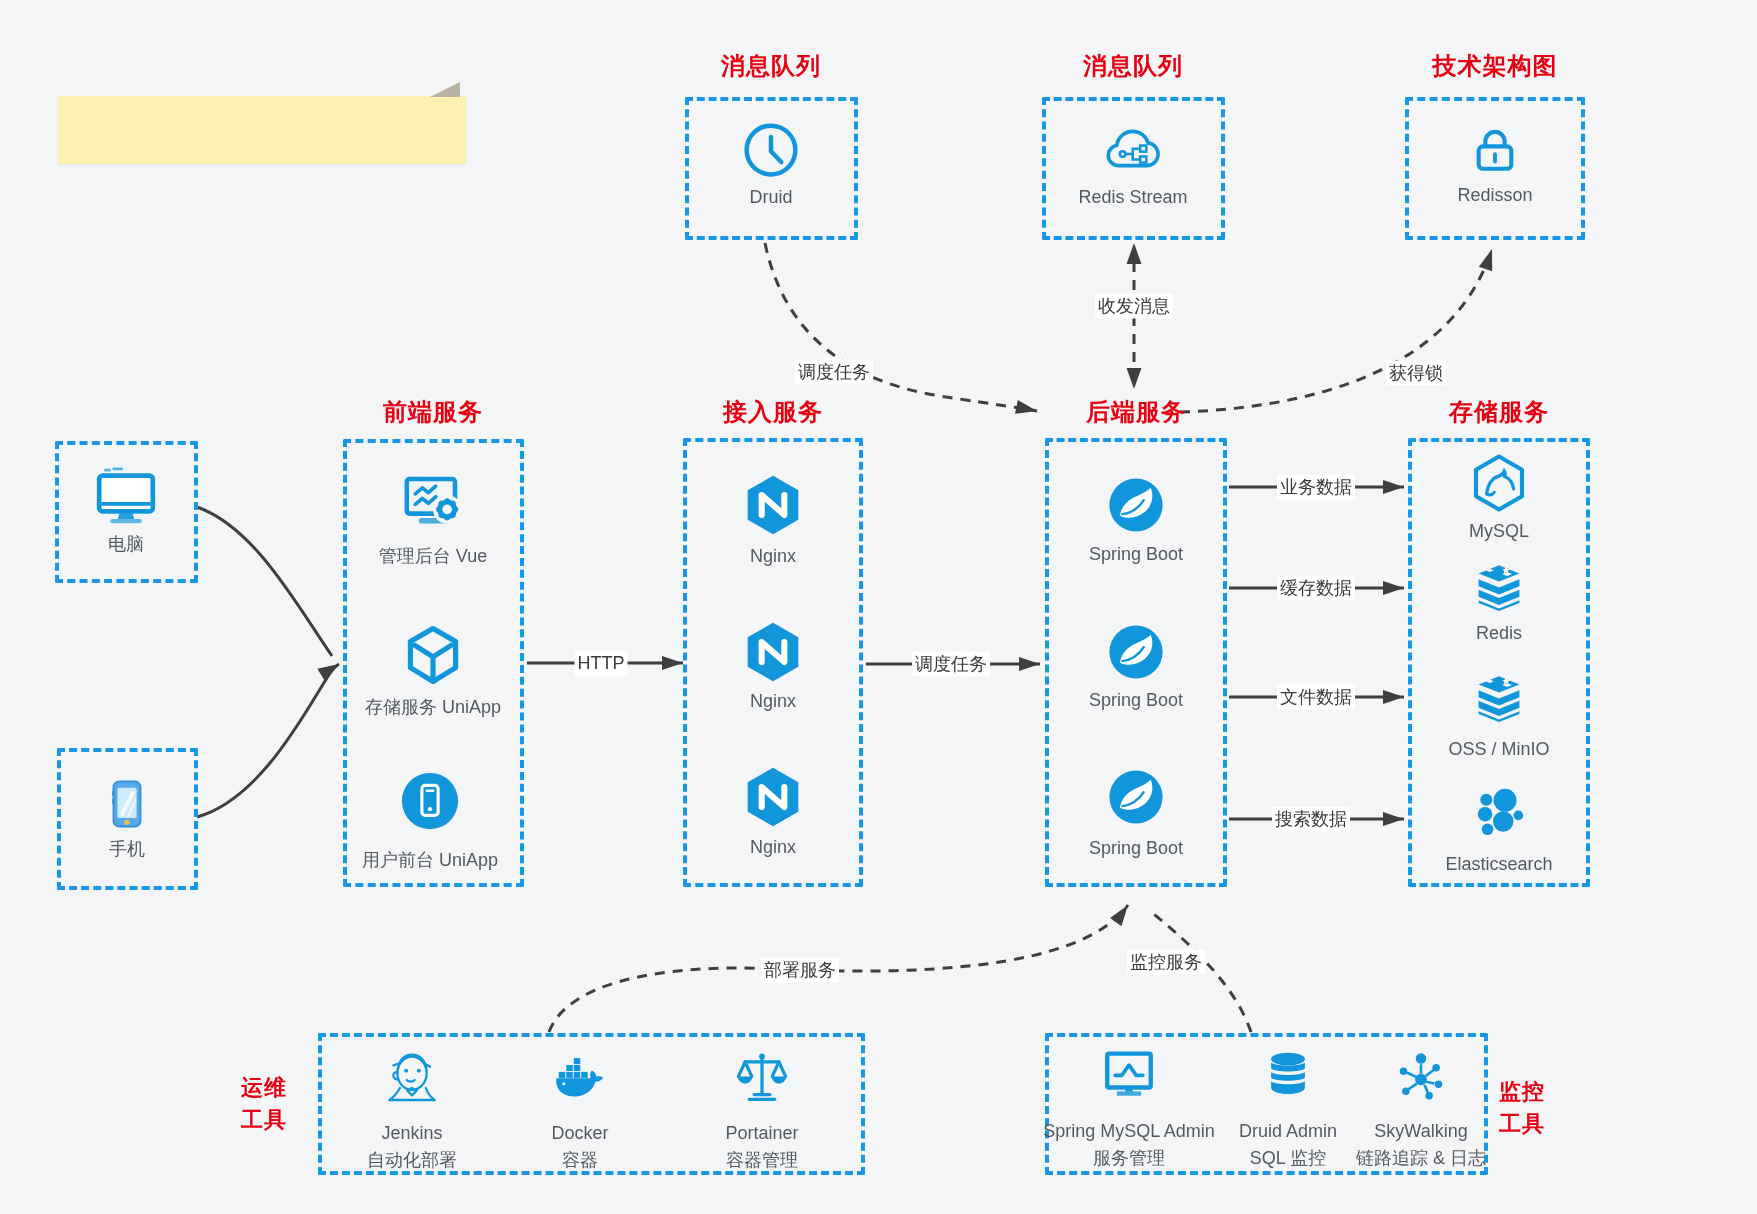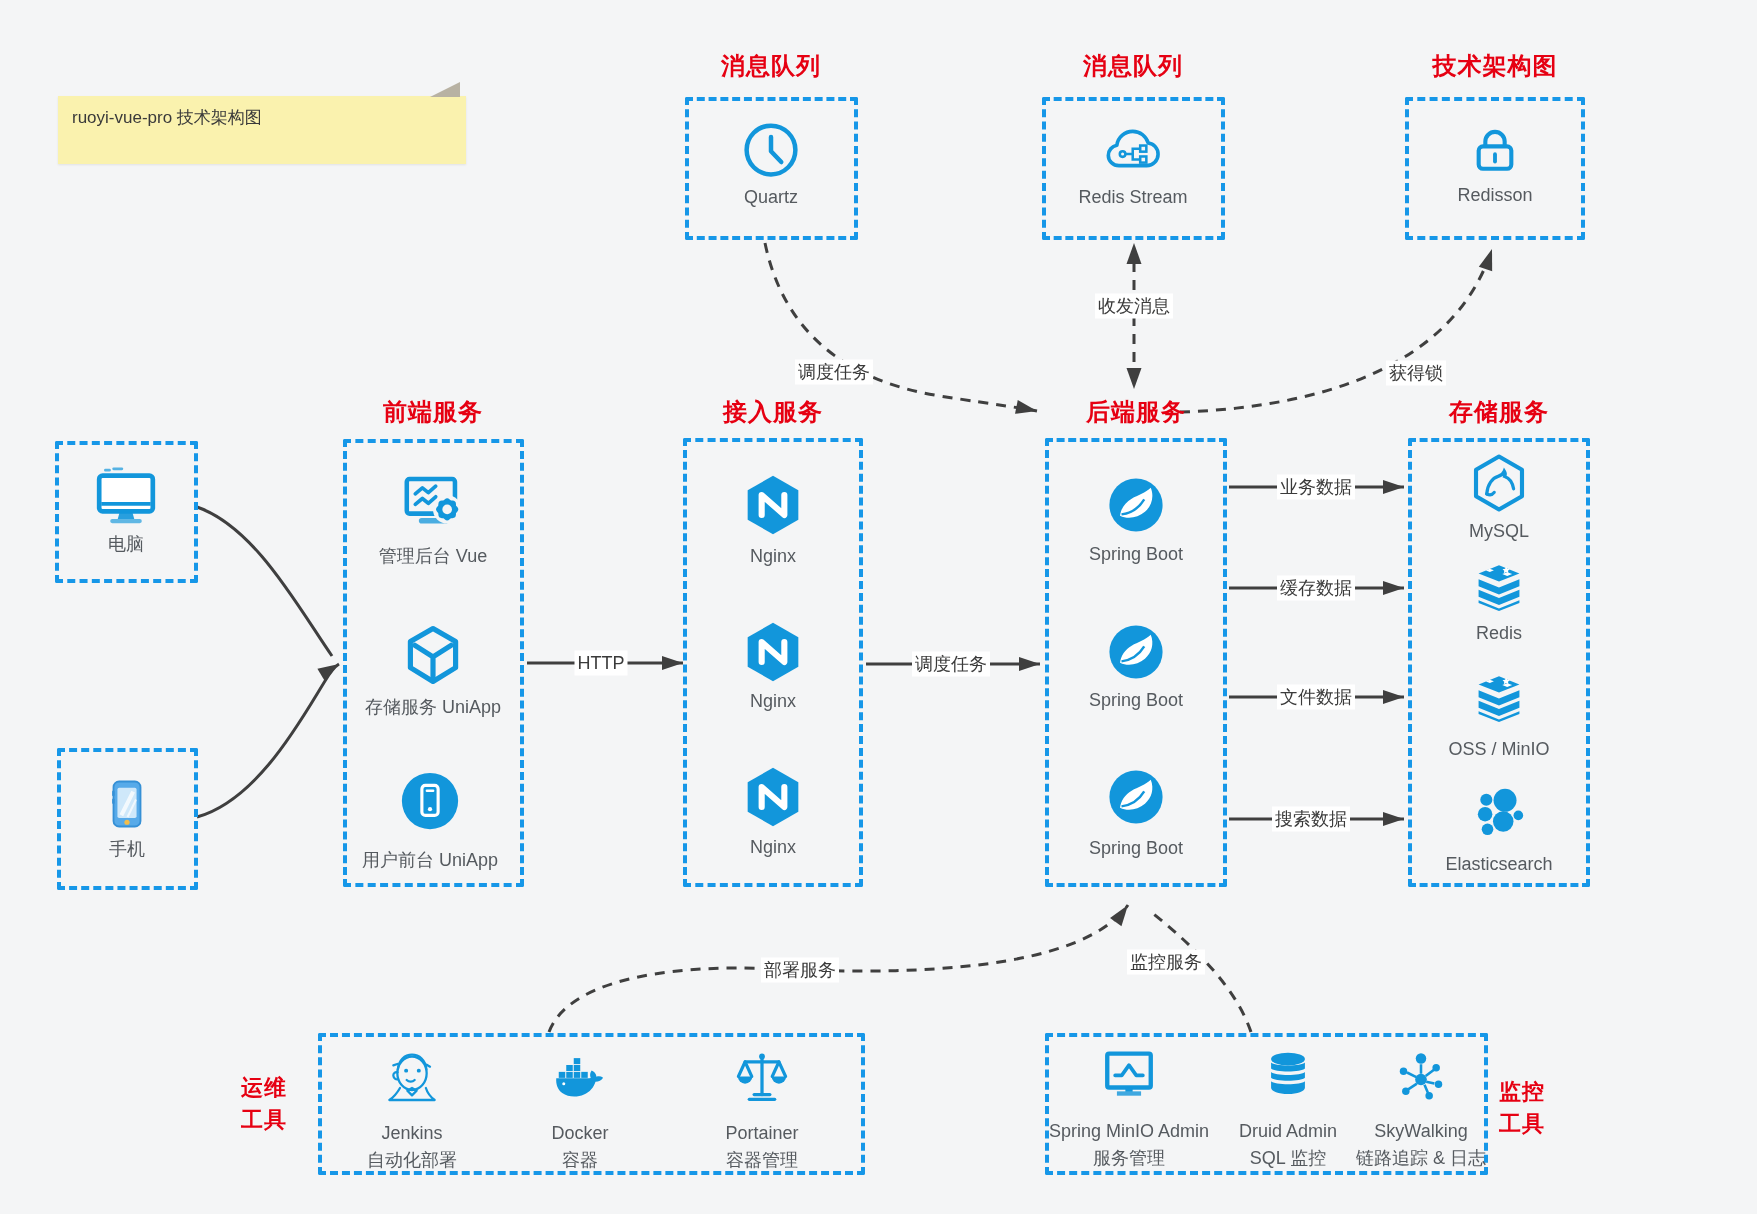--- a/index.html
+++ b/index.html
@@ -203,21 +203,20 @@
     <path class="ln dash" d="M1134 262V370"></path>
     <polygon class="ah" points="1134,243 1126.5,264 1141.5,264"></polygon>
     <polygon class="ah" points="1134,389 1126.5,368 1141.5,368"></polygon>
     <path class="ln dash" d="M1180 412C1310 408 1452 372 1492 249" marker-end="url(#ah)"></path>
     <path class="ln dash" d="M549 1032C567 984 655 963 780 969C905 975 1080 972 1128 905" marker-end="url(#ah)"></path>
     <path class="ln dash" d="M1251 1032C1236 988 1196 948 1150 911"></path>
   </svg>
 
   <div class="note">
     <div class="fold"></div>
-    <div>ruoyi-vue-pro 技术架构图</div>
   </div>
 
   <div class="gbox" style="left:685px;top:97px;width:173px;height:143px"></div>
   <div class="gbox" style="left:1042px;top:97px;width:183px;height:143px"></div>
   <div class="gbox" style="left:1405px;top:97px;width:180px;height:143px"></div>
   <div class="gbox" style="left:55px;top:441px;width:143px;height:142px"></div>
   <div class="gbox" style="left:57px;top:748px;width:141px;height:142px"></div>
   <div class="gbox" style="left:343px;top:439px;width:181px;height:448px"></div>
   <div class="gbox" style="left:683px;top:438px;width:180px;height:449px"></div>
   <div class="gbox" style="left:1045px;top:438px;width:182px;height:449px"></div>
@@ -237,21 +236,21 @@
     <div>工具</div>
   </div>
   <div class="gtitle side" style="left:1522px;top:1076px">
     <div>监控</div>
     <div>工具</div>
   </div>
 
   <span class="ic" style="left:771px;top:150px"><svg width="60" height="60" viewBox="0 0 48 48">
         <use href="#i-clock"></use>
       </svg></span>
-  <div class="nlabel" style="left:771px;top:197px">Quartz</div>
+  <div class="nlabel" style="left:771px;top:197px">Druid</div>
 
   <span class="ic" style="left:1133px;top:149px"><svg width="64" height="64" viewBox="0 0 48 48">
         <use href="#i-cloud-circuit"></use>
       </svg></span>
   <div class="nlabel" style="left:1133px;top:197px">Redis Stream</div>
 
   <span class="ic" style="left:1495px;top:150px"><svg width="58" height="58" viewBox="0 0 48 48">
         <use href="#i-padlock"></use>
       </svg></span>
   <div class="nlabel" style="left:1495px;top:195px">Redisson</div>
@@ -345,21 +344,21 @@
 
   <span class="ic" style="left:762px;top:1077px"><svg width="58" height="58" viewBox="0 0 48 48">
         <use href="#i-scales"></use>
       </svg></span>
   <div class="nlabel" style="left:762px;top:1133px">Portainer</div>
   <div class="nlabel" style="left:762px;top:1160px">容器管理</div>
 
   <span class="ic" style="left:1129px;top:1076px"><svg width="58" height="58" viewBox="0 0 48 48">
         <use href="#i-pulse-monitor"></use>
       </svg></span>
-  <div class="nlabel" style="left:1129px;top:1131px">Spring MinIO Admin</div>
+  <div class="nlabel" style="left:1129px;top:1131px">Spring MySQL Admin</div>
   <div class="nlabel" style="left:1129px;top:1158px">服务管理</div>
 
   <span class="ic" style="left:1288px;top:1076px"><svg width="56" height="56" viewBox="0 0 48 48">
         <use href="#i-database"></use>
       </svg></span>
   <div class="nlabel" style="left:1288px;top:1131px">Druid Admin</div>
   <div class="nlabel" style="left:1288px;top:1158px">SQL 监控</div>
 
   <span class="ic" style="left:1421px;top:1076px"><svg width="56" height="56" viewBox="0 0 48 48">
         <use href="#i-topology"></use>

